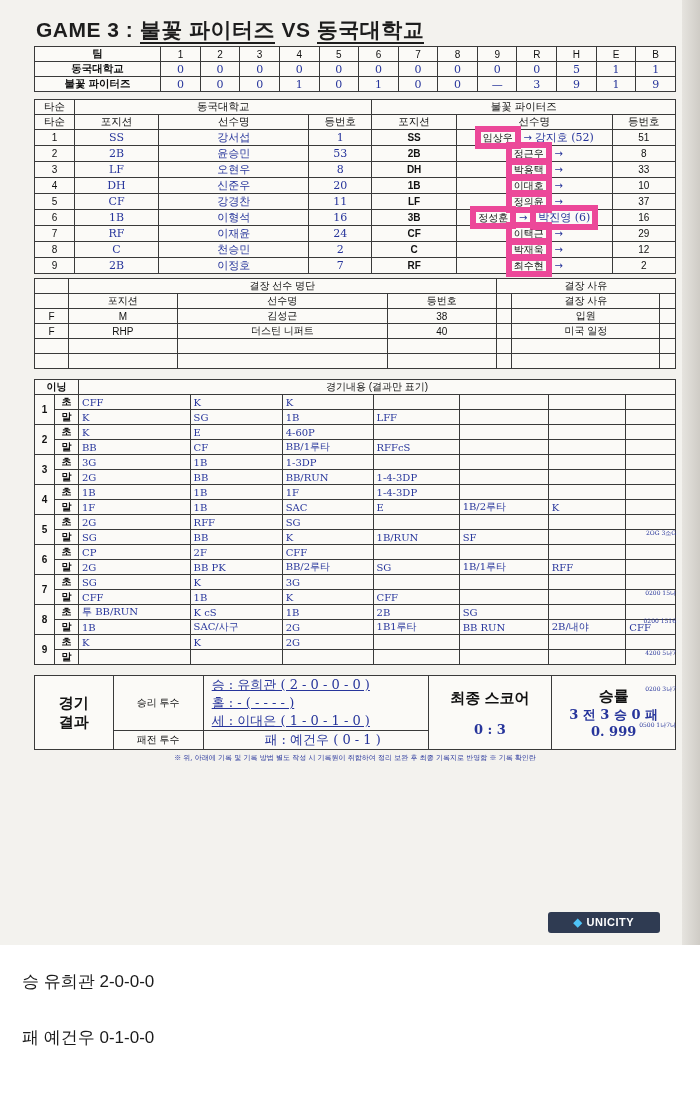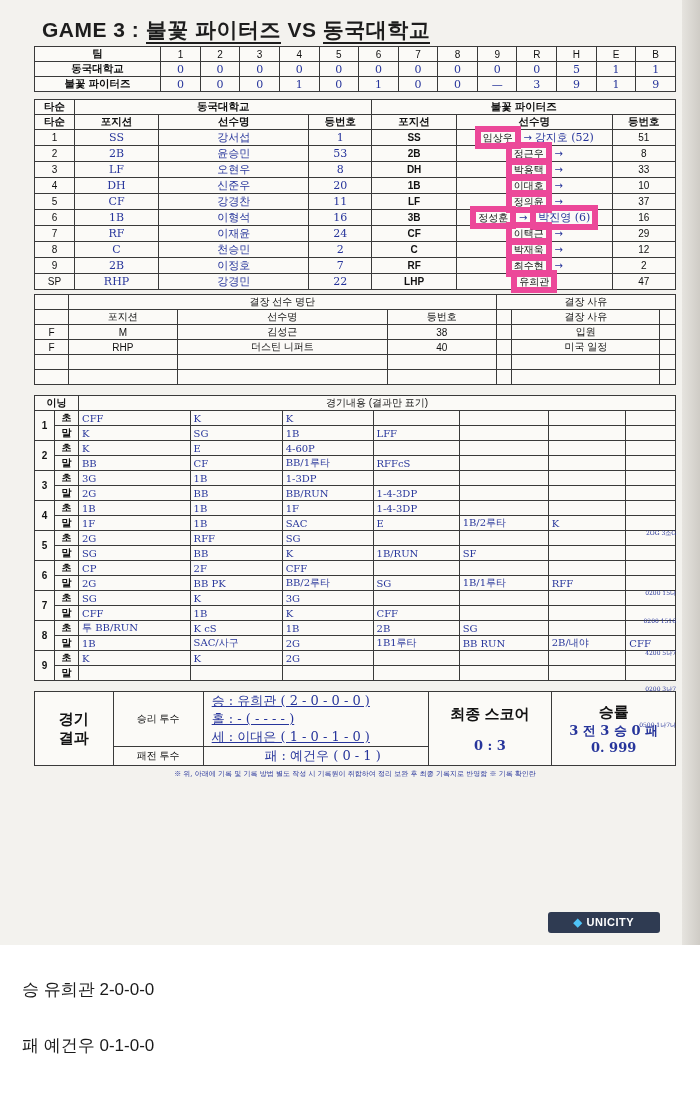--- a/index.html
+++ b/index.html
@@ -30,21 +30,21 @@
     background:linear-gradient(to right,#e6e4df,#cfccc6);
   }
   .scrollbar{
     position:absolute; right:5px; top:95px; width:6px; height:690px;
     background:#bdbab4; border-radius:3px;
   }
 
   
   .game-title {
     font-size: 21px; font-weight: bold; color:#1d1d1d; letter-spacing:0.5px;
-    margin: 2px 0 2px 8px;
+    margin: 2px 0 2px 2px;
   }
   .game-title .u { border-bottom: 2px solid #1d1d1d; padding-bottom:1px; }
   .game-sub {
     font-size: 15px; color:#222; margin: 0 0 6px 6px;
   }
 
   table.grid { border-collapse: collapse; width: 100%; background: #fbfaf7; }
   table.grid td, table.grid th {
     border: 1px solid #3a3a3a;
     font-size: 10px;
@@ -61,21 +61,21 @@
   .linescore td.num { width: 27px; }
   .linescore .hw { font-family:"DejaVu Serif", serif; color:#27359b; font-size:11px; }
 
   
   .lineup { margin-top: 7px; }
   .lineup td { height: 16px; }
   .lineup .c-ord { width: 34px; }
   .lineup .c-pos { width: 72px; }
   .lineup .c-name { width: 128px; }
   .lineup .c-no { width: 54px; }
-  .lineup .hdr { font-weight:bold; font-size:10.5px; }
+  .lineup .hdr { font-weight:normal; font-size:10.5px; }
   .lineup .hw { font-family:"DejaVu Serif", serif; color:#27359b; font-size:11px; }
   .lineup .pos-pr { font-family:"Liberation Sans",sans-serif; font-size:10px; color:#111; font-weight:bold;}
   .box { border:6px solid #ec4899; padding:0 2px; }
   .arrow { color:#27359b; font-family:"DejaVu Sans", sans-serif; }
 
   
   .absent { margin-top: 4px; }
   .absent td { height: 16px; }
   .absent .c-blank { width: 34px; }
 
@@ -102,21 +102,20 @@
     padding:4px 26px; border-radius:3px; letter-spacing:0.5px;
   }
   .watermark .dot { color:#4fc3f7; margin-right:4px; }
 
   
   .caption {
     padding: 18px 22px 20px 22px;
     font-size: 17px;
     line-height: 2.25;
     color: #1a1a1a;
-    margin-top: 8px;
   }
   .caption p { margin: 0; }
   .caption .gap { height: 18px; }
   .side-note{
     position:absolute; font-size:6px; color:#27359b; font-family:"DejaVu Serif",serif;
     line-height:1.15; text-align:left;
   }
 </style>
 </head>
 <body>
@@ -307,31 +306,20 @@
         <td class="hw">2B</td>
         <td class="hw">이정호</td>
         <td class="hw">7</td>
         <td class="pos-pr">RF</td>
         <td>
           <span class="box">최수현</span>
           <span class="arrow">→</span>
         </td>
         <td>2</td>
       </tr>
-      <tr>
-        <td>SP</td>
-        <td class="hw">RHP</td>
-        <td class="hw">강경민</td>
-        <td class="hw">22</td>
-        <td class="pos-pr">LHP</td>
-        <td>
-          <span class="box">유희관</span>
-        </td>
-        <td>47</td>
-      </tr>
     </tbody>
       </table>
 
     <table class="grid absent">
       <tbody>
           <tr>
         <td class="c-blank"></td>
         <td colspan="3" class="hdr">결장 선수 명단</td>
         <td colspan="3" class="hdr">결장 사유</td>
       </tr>

